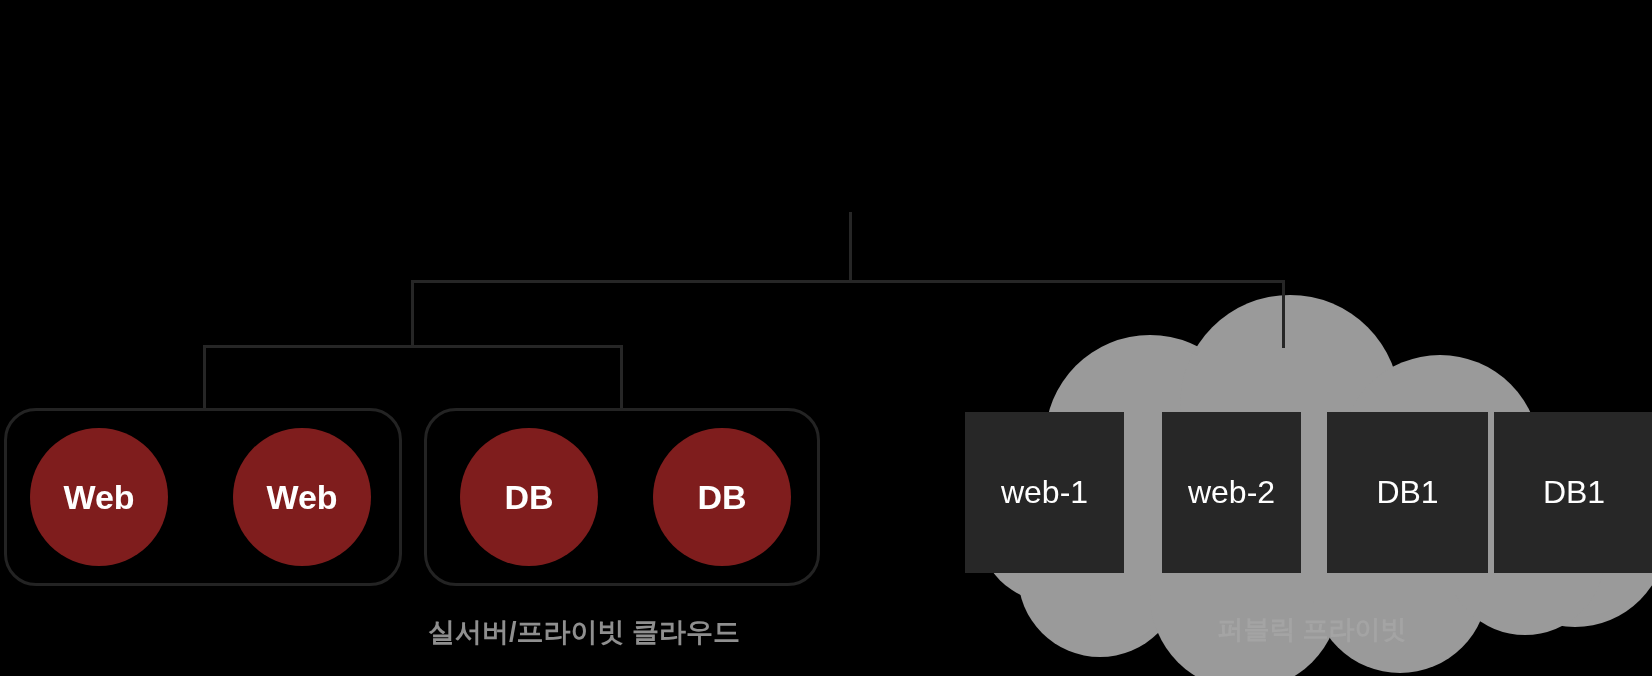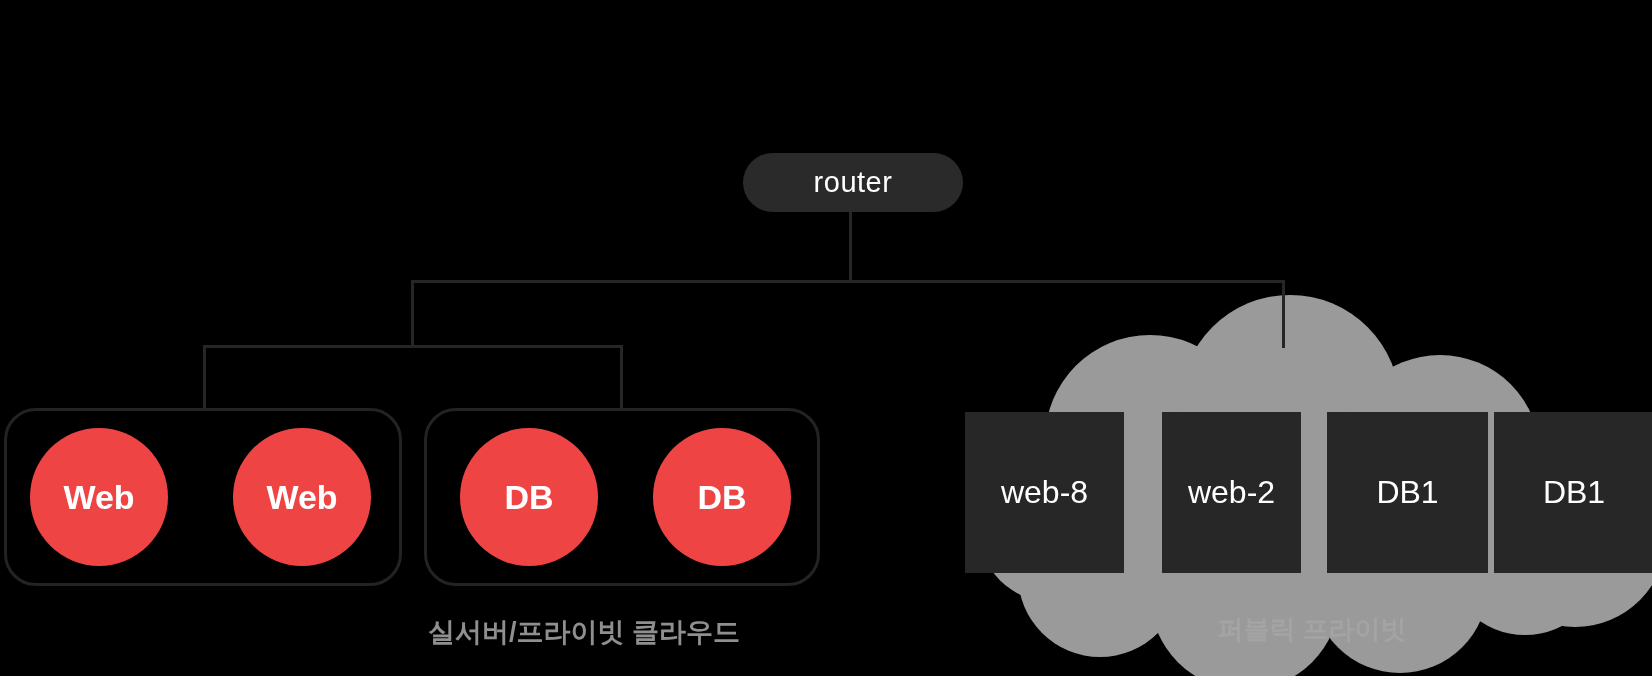--- a/index.html
+++ b/index.html
@@ -49,21 +49,21 @@
     z-index: 2;
   }
   .group-web { left: 4px;  width: 398px; }
   .group-db  { left: 424px; width: 396px; }
   
   .circle {
     position: absolute;
     top: 428px;
     width: 138px; height: 138px;
     border-radius: 50%;
-    background: #ef4444;
+    background: #7f1d1d;
     display: flex; align-items: center; justify-content: center;
     color: #ffffff;
     font-size: 34px;
     font-weight: 600;
     z-index: 3;
   }
   .circle.web1 { left: 30px; }
   .circle.web2 { left: 233px; }
   .circle.db1  { left: 460px; }
   .circle.db2  { left: 653px; }
@@ -137,30 +137,29 @@
   </div>
 
   <div class="line" style="left:849px;  top:212px; width:3px;   height:70px;"></div>
   <div class="line" style="left:411px;  top:280px; width:874px; height:3px;"></div>
   <div class="line" style="left:411px;  top:280px; width:3px;   height:68px;"></div>
   <div class="line" style="left:203px;  top:345px; width:420px; height:3px;"></div>
   <div class="line" style="left:203px;  top:345px; width:3px;   height:65px;"></div>
   <div class="line" style="left:620px;  top:345px; width:3px;   height:65px;"></div>
   <div class="line" style="left:1282px; top:280px; width:3px;   height:68px;"></div>
 
-  <div class="router">router</div>
 
   <div class="group group-web"></div>
   <div class="group group-db"></div>
 
   <div class="circle web1">Web</div>
   <div class="circle web2">Web</div>
   <div class="circle db1">DB</div>
   <div class="circle db2">DB</div>
 
   <div class="private-label">실서버/프라이빗 클라우드</div>
 
-  <div class="sq sq1">web-8</div>
+  <div class="sq sq1">web-1</div>
   <div class="sq sq2">web-2</div>
   <div class="sq sq3">DB1</div>
   <div class="sq sq4">DB1</div>
 
 </div>
 
 </body></html>

